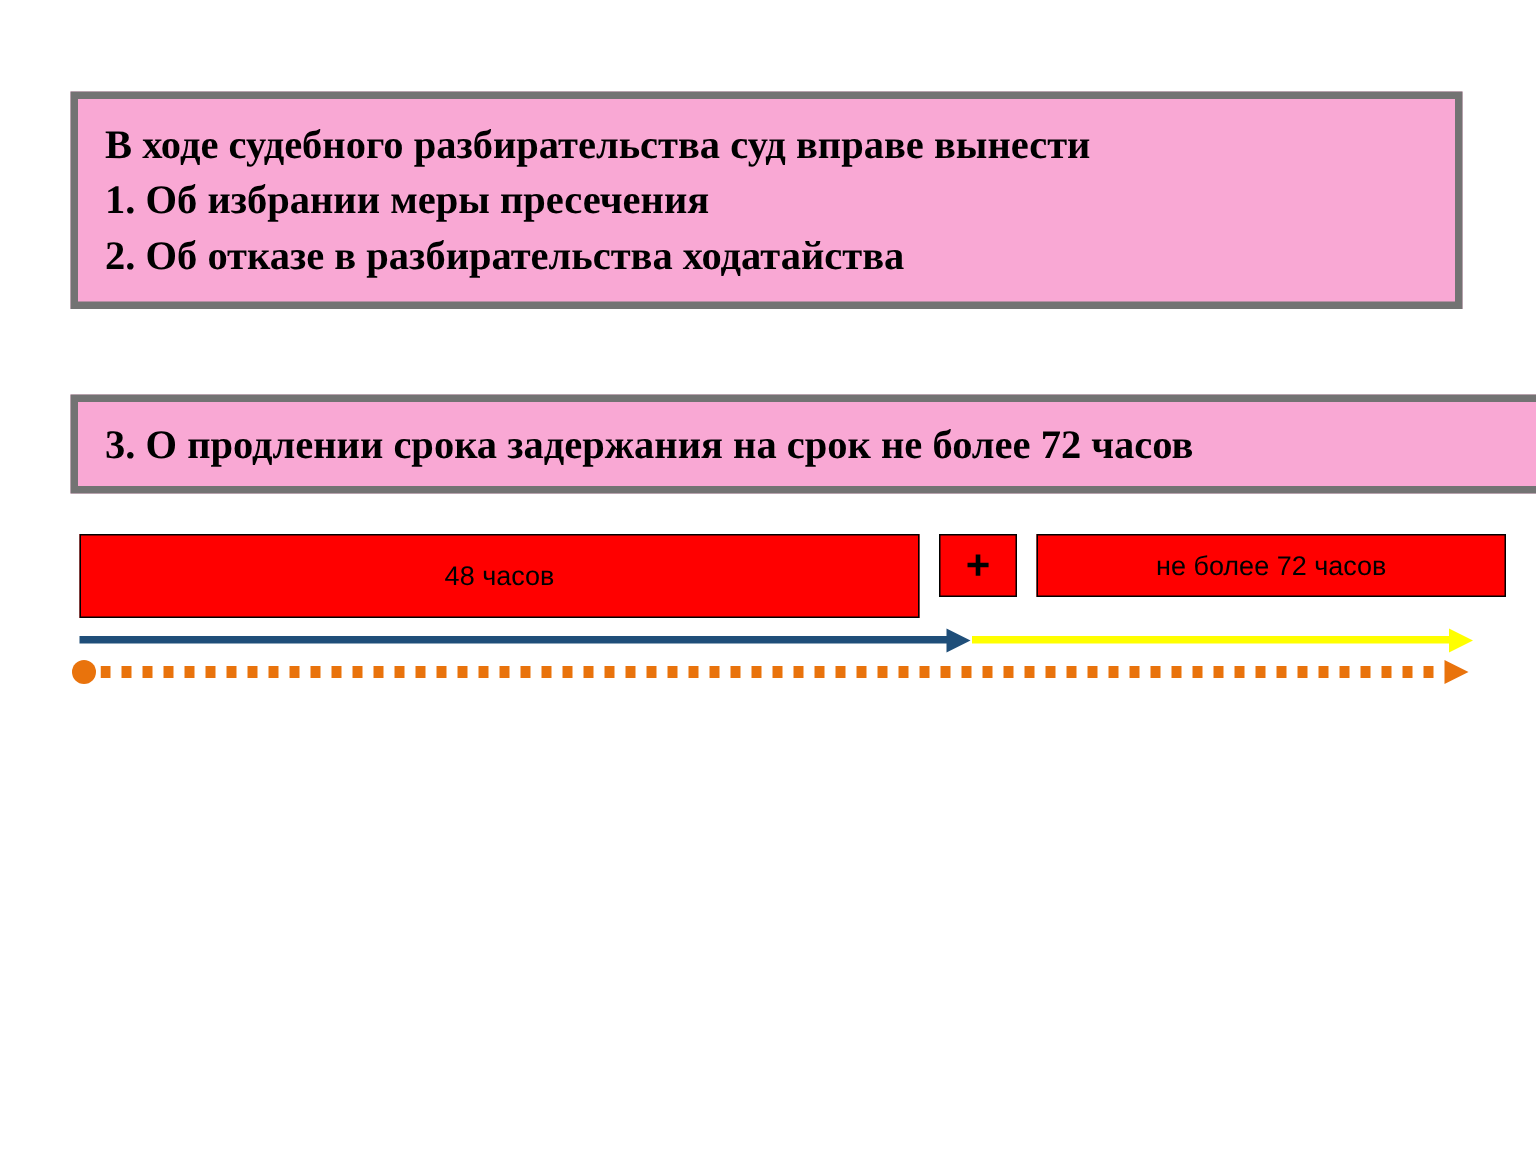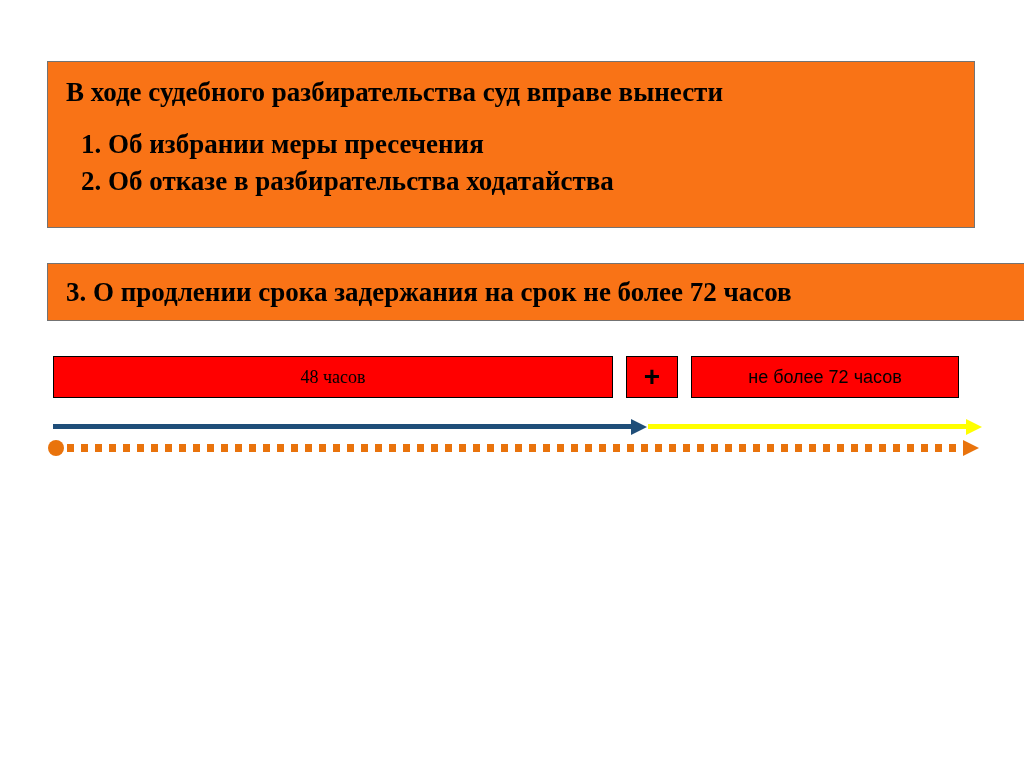--- a/index.html
+++ b/index.html
@@ -6,22 +6,22 @@
     margin: 0;
     padding: 0;
     width: 1024px;
     height: 767px;
     background: #ffffff;
     font-family: "Times New Roman", serif;
     position: relative;
   }
   .box {
     position: absolute;
-    border: 1px solid #737373;
-    background: #f97316;
+    border: 5px solid #737373;
+    background: #f9a8d4;
     padding: 12px 18px;
     box-sizing: border-box;
   }
   .box1 {
     left: 47px;
     top: 61px;
     width: 928px;
     font-size: 27px;
     font-weight: bold;
     line-height: 1.35;
@@ -40,23 +40,23 @@
     background: #ff0000;
     border: 1px solid #000;
     font-family: Arial, sans-serif;
     font-size: 18px;
     color: #000;
     display: flex;
     align-items: center;
     justify-content: center;
     box-sizing: border-box;
   }
-  .rb1 { left: 53px;  top: 356px; width: 560px; height: 42px; font-family: Liberation Serif, serif; }
+  .rb1 { left: 53px;  top: 356px; width: 560px; height: 56px; }
   .rb2 { left: 626px; top: 356px; width: 52px;  height: 42px; font-size: 28px; font-weight: bold; }
-  .rb3 { left: 691px; top: 356px; width: 268px; height: 42px; }
+  .rb3 { left: 691px; top: 356px; width: 313px; height: 42px; }
 
   
   .arrow-blue {
     position: absolute;
     left: 53px;
     top: 424px;
     width: 580px;
     height: 0;
     border-top: 5px solid #1f4e79;
   }
@@ -119,21 +119,21 @@
   .dotline .end {
     position: absolute;
     right: -6px;
     top: -4px;
     width: 0; height: 0;
     border-left: 16px solid #e9730c;
     border-top: 8px solid transparent;
     border-bottom: 8px solid transparent;
   }
 
-  ol.tight { margin: 16px; padding-left: 26px; }
+  ol.tight { margin: 1px; padding-left: 26px; }
 </style>
 </head>
 <body>
 
 <div class="box box1">
   <div>В ходе судебного разбирательства суд вправе вынести</div>
   <ol class="tight">
     <li>Об избрании меры пресечения</li>
     <li>Об отказе в разбирательства ходатайства</li>
   </ol>

